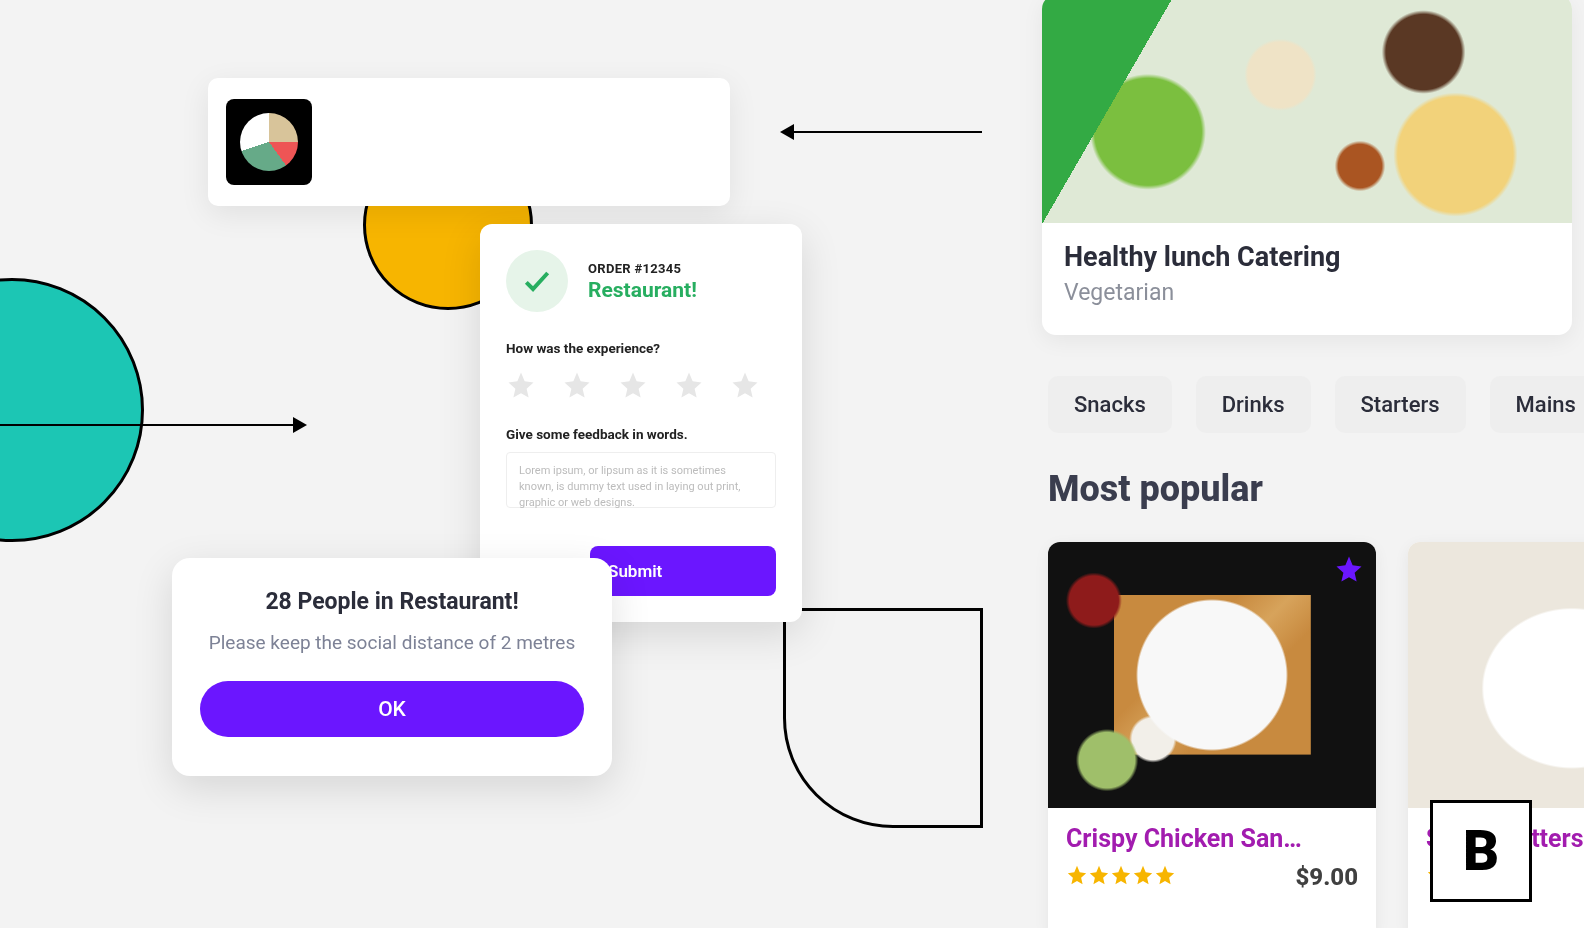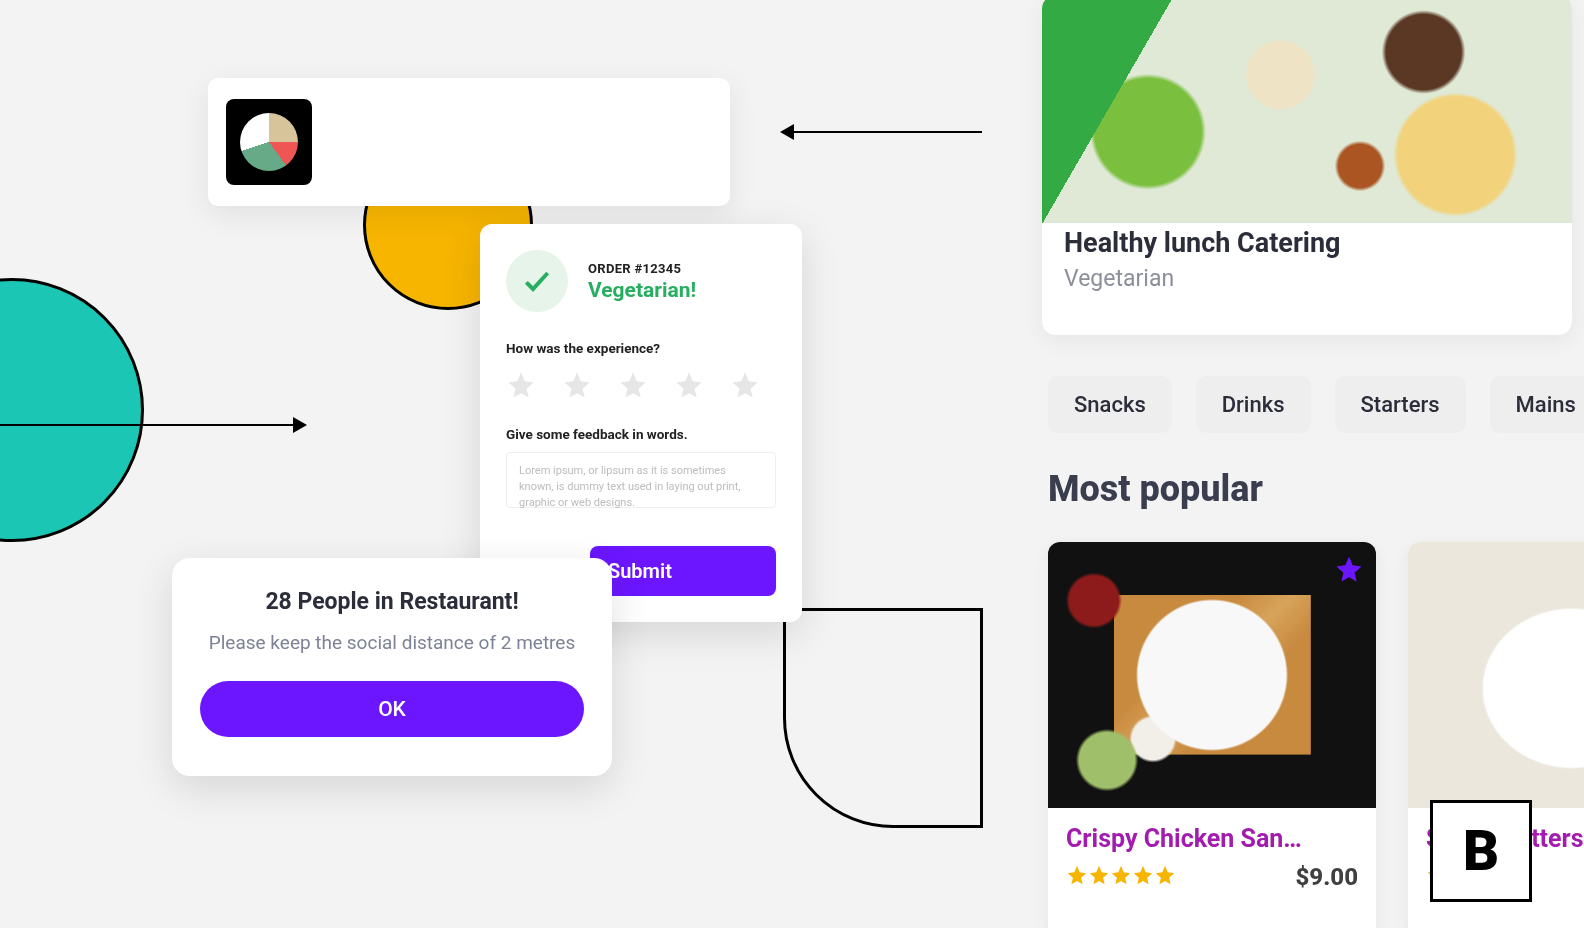--- a/index.html
+++ b/index.html
@@ -32,39 +32,39 @@
   .success-row{display:flex;align-items:center;gap:20px;}
   .check-badge{width:62px;height:62px;border-radius:50%;background:#e6f4e9;display:flex;align-items:center;justify-content:center;}
   .check-badge svg{width:32px;height:32px;stroke:#27ae60;stroke-width:3;fill:none;}
   .order-num{font-size:13px;font-weight:700;color:#222;letter-spacing:.3px;}
   .success-txt{font-size:21px;font-weight:700;color:#27ae60;margin-top:2px;}
   .q1{font-size:13.5px;font-weight:700;color:#222;margin-top:28px;}
   .stars-row{display:flex;gap:26px;margin-top:14px;}
   .stars-row svg{width:30px;height:30px;fill:#e6e6e6;}
   .q2{font-size:13.5px;font-weight:700;color:#222;margin-top:26px;}
   .fb-box{margin-top:10px;border:1px solid #eee;border-radius:4px;padding:10px 12px;font-size:11px;color:#bcbcbc;line-height:1.45;height:56px;}
-  .submit-btn{position:absolute;left:110px;right:26px;bottom:26px;height:50px;border:none;border-radius:8px;background:#6b16ff;color:#fff;font-size:20px;font-weight:600;text-align:left;padding-left:18px;cursor:pointer;}
+  .submit-btn{position:absolute;left:110px;right:26px;bottom:26px;height:50px;border:none;border-radius:8px;background:#6b16ff;color:#fff;font-size:17px;font-weight:600;text-align:left;padding-left:18px;cursor:pointer;}
 
   
   .occ-card{position:absolute;left:172px;top:558px;width:440px;height:218px;background:#fff;border-radius:18px;box-shadow:0 12px 40px rgba(0,0,0,.12);padding:30px 28px;text-align:center;}
   .occ-title{font-size:23px;font-weight:700;color:#2b2d3a;}
   .occ-sub{font-size:19px;color:#7d8296;margin-top:14px;line-height:1.45;}
   .ok-btn{margin-top:24px;width:100%;height:56px;border:none;border-radius:30px;background:#6b16ff;color:#fff;font-size:21px;font-weight:500;cursor:pointer;}
 
   
   .rest-panel{position:absolute;left:1042px;top:-5px;right:-5px;width:530px;height:340px;background:#fff;border-radius:14px;overflow:hidden;box-shadow:0 6px 22px rgba(0,0,0,.06);}
   .hero-img{height:228px;background:
     linear-gradient(120deg,#3a4 0 20%,transparent 20%),
     radial-gradient(circle at 20% 60%,#7bbf3f 0 12%,transparent 13%),
     radial-gradient(circle at 45% 35%,#efe3c6 0 10%,transparent 11%),
     radial-gradient(circle at 72% 25%,#5a3824 0 9%,transparent 10%),
     radial-gradient(circle at 78% 70%,#f2d27a 0 13%,transparent 14%),
     radial-gradient(circle at 60% 75%,#a52 0 6%,transparent 7%),
     #dfe9d6;}
-  .rest-meta{padding:4px 22px;}
+  .rest-meta{padding:18px 22px;}
   .rest-title{font-size:27px;font-weight:700;color:#2b2d3a;}
   .rest-tag{font-size:23px;color:#8b8f9a;margin-top:6px;}
 
   
   .chips{position:absolute;left:1048px;top:376px;display:flex;gap:24px;}
   .chip{background:#eee;border-radius:10px;padding:16px 26px;font-size:22px;color:#2b2d3a;font-weight:500;cursor:pointer;}
 
   .section-title{position:absolute;left:1048px;top:468px;font-size:36px;font-weight:800;color:#3a3d4e;}
 
   
@@ -110,21 +110,21 @@
 
 <div class="feedback-card">
   <div class="success-row">
     <div class="check-badge">
       <svg viewBox="0 0 24 24">
           <polyline points="4 13 9 18 20 6"></polyline>
         </svg>
     </div>
     <div>
       <div class="order-num">ORDER #12345</div>
-      <div class="success-txt">Vegetarian!</div>
+      <div class="success-txt">Restaurant!</div>
     </div>
   </div>
   <div class="q1">How was the experience?</div>
   <div class="stars-row">
     <svg viewBox="0 0 24 24">
         <path d="M12 2l2.9 6.9L22 10l-5.5 5 1.6 7L12 18.5 5.9 22l1.6-7L2 10l7.1-1.1z"></path>
       </svg>
     <svg viewBox="0 0 24 24">
         <path d="M12 2l2.9 6.9L22 10l-5.5 5 1.6 7L12 18.5 5.9 22l1.6-7L2 10l7.1-1.1z"></path>
       </svg>

